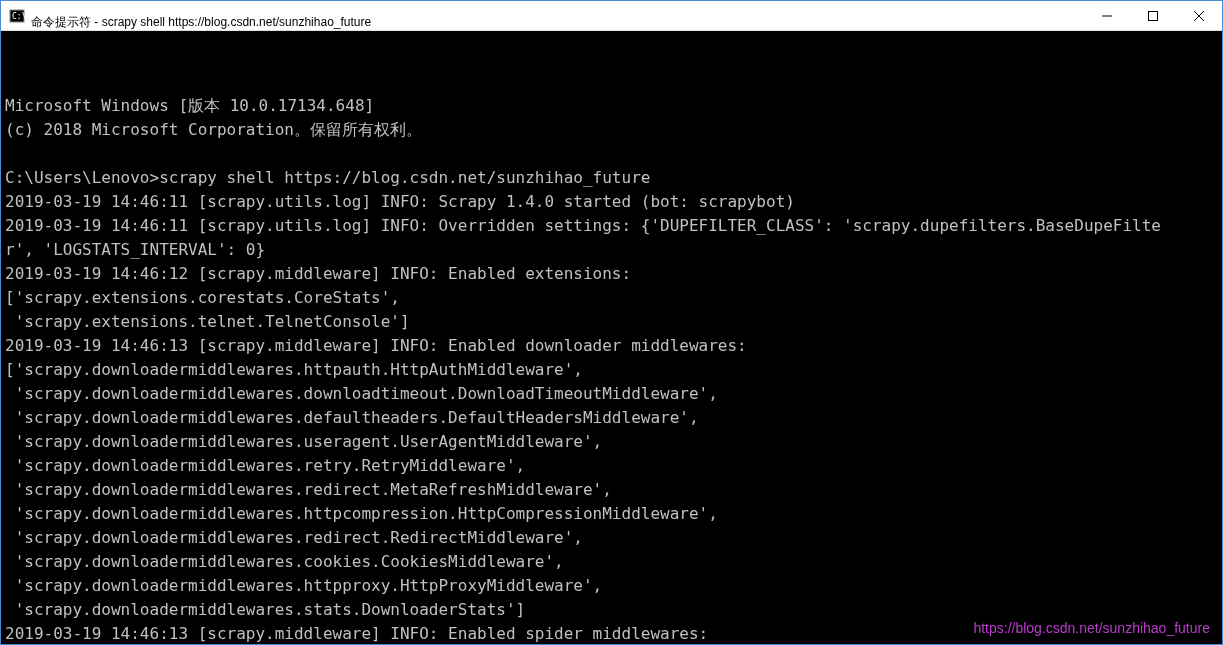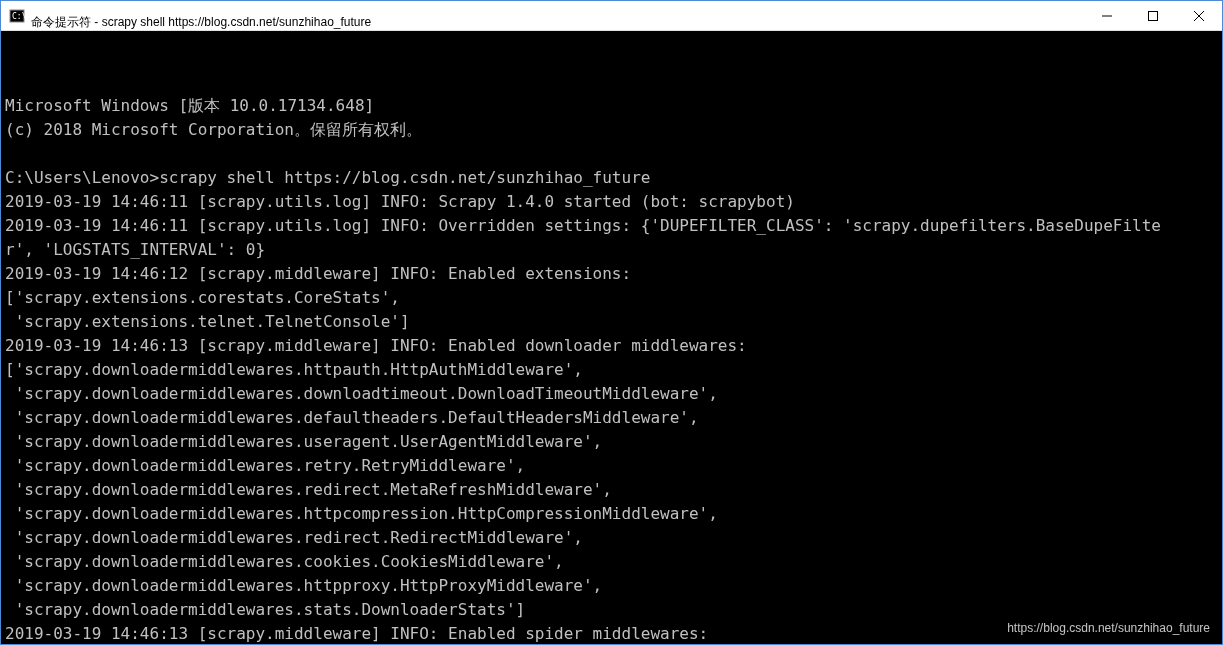--- a/index.html
+++ b/index.html
@@ -59,23 +59,23 @@
     padding: 15px 4px;
     white-space: pre;
     overflow: hidden;
     position: relative;
     letter-spacing: 0px;
   }
   .watermark {
     position: absolute;
     right: 12px;
     bottom: 4px;
-    color: #e5e5e5;
+    color: #d946ef;
     font-family: Arial, sans-serif;
-    font-size: 12px;
+    font-size: 14px;
     opacity: 0.85;
   }
 </style>
 </head>
 <body>
 
 <div class="window">
   <div class="titlebar">
     <span class="titlebar-icon">
       <svg viewBox="0 0 16 16">

